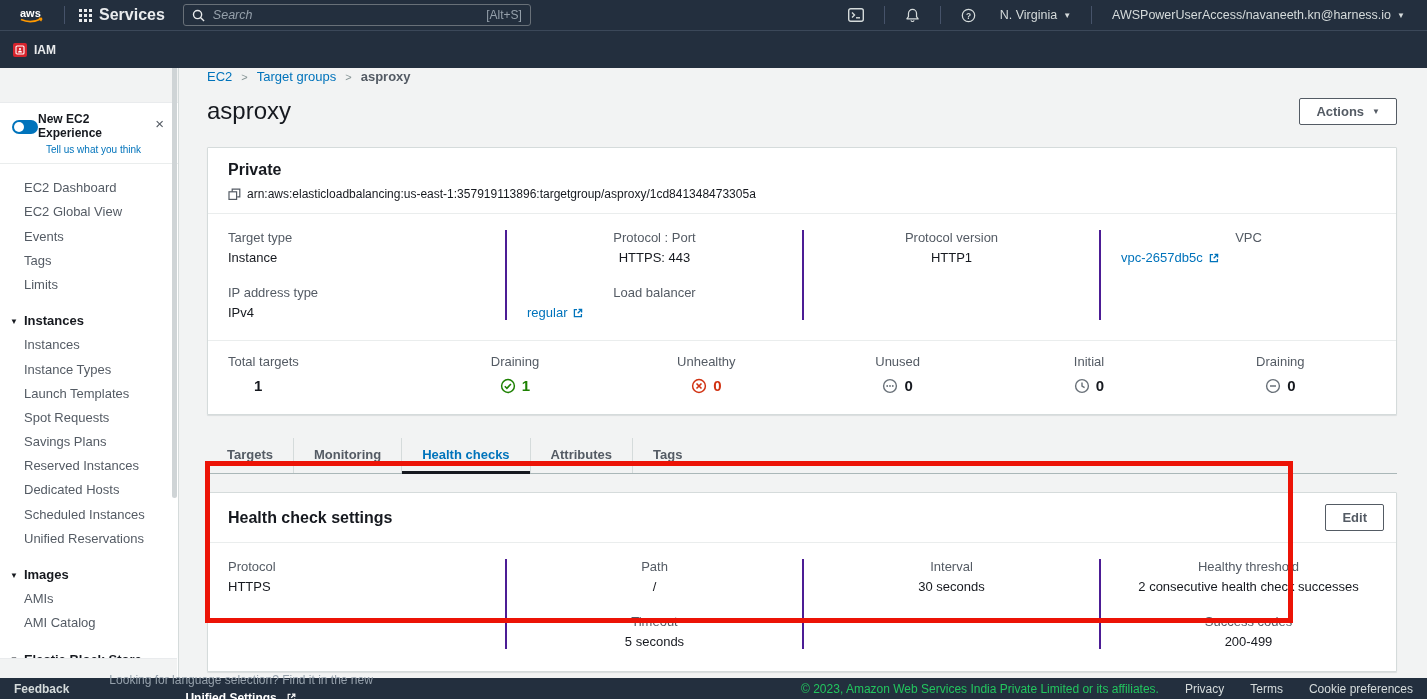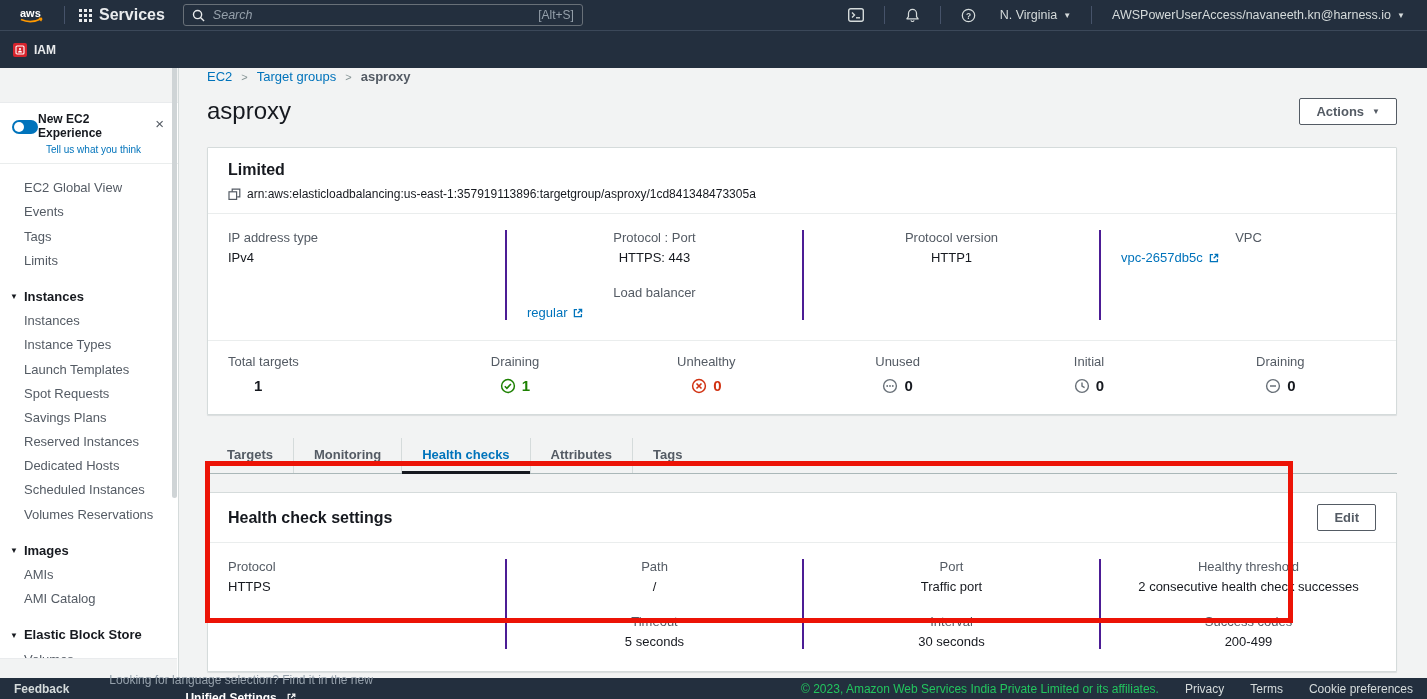--- a/index.html
+++ b/index.html
@@ -18,21 +18,21 @@
   .topbar {
     position:absolute; top:0; left:0; right:0; height:30px;
     background:#232f3e; display:flex; align-items:center;
     color:#fff; z-index:30; padding:0 10px;
   }
   .aws-logo { margin:0 8px 0 6px; cursor:pointer; }
   .topbar-divider { width:1px; height:18px; background:#46536a; margin:0 8px; }
   .services-btn { display:flex; align-items:center; gap:7px; color:#e9ebed; font-size:16px; font-weight:bold; padding:0 6px; cursor:pointer; }
   .search-wrap {
     display:flex; align-items:center; gap:8px;
-    width:400px; height:22px; margin-left:12px;
+    width:348px; height:22px; margin-left:12px;
     border:1px solid #687078; border-radius:3px; padding:0 8px;
     background:#232f3e;
   }
   .search-wrap input {
     flex:1; background:transparent; border:none; outline:none;
     color:#fff; font-size:12.5px; font-style:italic;
     font-family:"Liberation Sans", sans-serif;
   }
   .search-wrap input::placeholder { color:#95a0ab; font-style:italic; }
   .search-shortcut { color:#95a0ab; font-size:12px; }
@@ -129,21 +129,21 @@
     padding:9px 20px 11px; font-size:13px; font-weight:bold; color:#545b64;
     cursor:pointer; position:relative; background:transparent; border:none;
     font-family:"Liberation Sans", sans-serif;
   }
   .tab + .tab { border-left:1px solid #d5dbdb; }
   .tab.active { color:#0073bb; }
   .tab.active::after { content:""; position:absolute; left:0; right:0; bottom:-1px; height:3px; background:#16191f; }
 
   
   .health-card { margin-top:18px; }
-  .health-header { display:flex; align-items:center; justify-content:space-between; padding:11px 20px 11px 20px; }
+  .health-header { display:flex; align-items:center; justify-content:space-between; padding:11px 12px 11px 20px; }
   .health-grid { display:grid; grid-template-columns:1fr 1fr 1fr 1fr; border-top:1px solid #eaeded; padding:16px 0 22px; }
 
   
   .annotation-box {
     position:absolute; left:205px; top:461px; width:1088px; height:162px;
     border:5px solid #ec1306; z-index:40; pointer-events:none;
   }
 
   
   .footer {
@@ -248,37 +248,38 @@
         <span class="toggle">
             <span class="toggle-knob"></span>
           </span>
         <span class="new-exp-title">New EC2 Experience</span>
       </div>
       <div class="new-exp-sub">Tell us what you think</div>
     </div>
     <span class="close-x">×</span>
   </div>
   <nav class="side-nav">
+    <a class="nav-link">EC2 Dashboard</a>
     <a class="nav-link">EC2 Global View</a>
     <a class="nav-link">Events</a>
     <a class="nav-link">Tags</a>
     <a class="nav-link">Limits</a>
     <div class="nav-section">
       <span class="caret">▼</span>
       <span>Instances</span>
     </div>
     <a class="nav-link">Instances</a>
     <a class="nav-link">Instance Types</a>
     <a class="nav-link">Launch Templates</a>
     <a class="nav-link">Spot Requests</a>
     <a class="nav-link">Savings Plans</a>
     <a class="nav-link">Reserved Instances</a>
     <a class="nav-link">Dedicated Hosts</a>
     <a class="nav-link">Scheduled Instances</a>
-    <a class="nav-link">Volumes Reservations</a>
+    <a class="nav-link">Unified Reservations</a>
     <div class="nav-section">
       <span class="caret">▼</span>
       <span>Images</span>
     </div>
     <a class="nav-link">AMIs</a>
     <a class="nav-link">AMI Catalog</a>
     <div class="nav-section">
       <span class="caret">▼</span>
       <span>Elastic Block Store</span>
     </div>
@@ -302,31 +303,35 @@
   <div class="title-row">
     <h1 class="page-title">asproxy</h1>
     <button class="btn">
       <span>Actions</span>
       <span class="caret">▼</span>
     </button>
   </div>
 
   <section class="card details-card">
     <div class="card-header">
-      <h2 class="card-title">Limited</h2>
+      <h2 class="card-title">Private</h2>
       <div class="arn-row">
         <svg width="13" height="13" viewBox="0 0 13 13">
           <rect x="1" y="3.8" width="7.6" height="7.6" stroke="#545b64" stroke-width="1.2" fill="none"></rect>
           <path d="M4.2 3.8 V1.2 h7.6 v7.6 h-2.6" stroke="#545b64" stroke-width="1.2" fill="none"></path>
         </svg>
         <span>arn:aws:elasticloadbalancing:us-east-1:357919113896:targetgroup/asproxy/1cd841348473305a</span>
       </div>
     </div>
     <div class="fields-grid">
       <div class="fcol">
+        <div class="field">
+          <div class="flabel">Target type</div>
+          <div class="fvalue">Instance</div>
+        </div>
         <div class="field">
           <div class="flabel">IP address type</div>
           <div class="fvalue">IPv4</div>
         </div>
       </div>
       <div class="fcol">
         <div class="field">
           <div class="flabel">Protocol : Port</div>
           <div class="fvalue">HTTPS: 443</div>
         </div>
@@ -448,24 +453,20 @@
         <div class="field">
           <div class="flabel">Path</div>
           <div class="fvalue">/</div>
         </div>
         <div class="field">
           <div class="flabel">Timeout</div>
           <div class="fvalue">5 seconds</div>
         </div>
       </div>
       <div class="fcol">
-        <div class="field">
-          <div class="flabel">Port</div>
-          <div class="fvalue">Traffic port</div>
-        </div>
         <div class="field">
           <div class="flabel">Interval</div>
           <div class="fvalue">30 seconds</div>
         </div>
       </div>
       <div class="fcol">
         <div class="field">
           <div class="flabel">Healthy threshold</div>
           <div class="fvalue">2 consecutive health check successes</div>
         </div>

